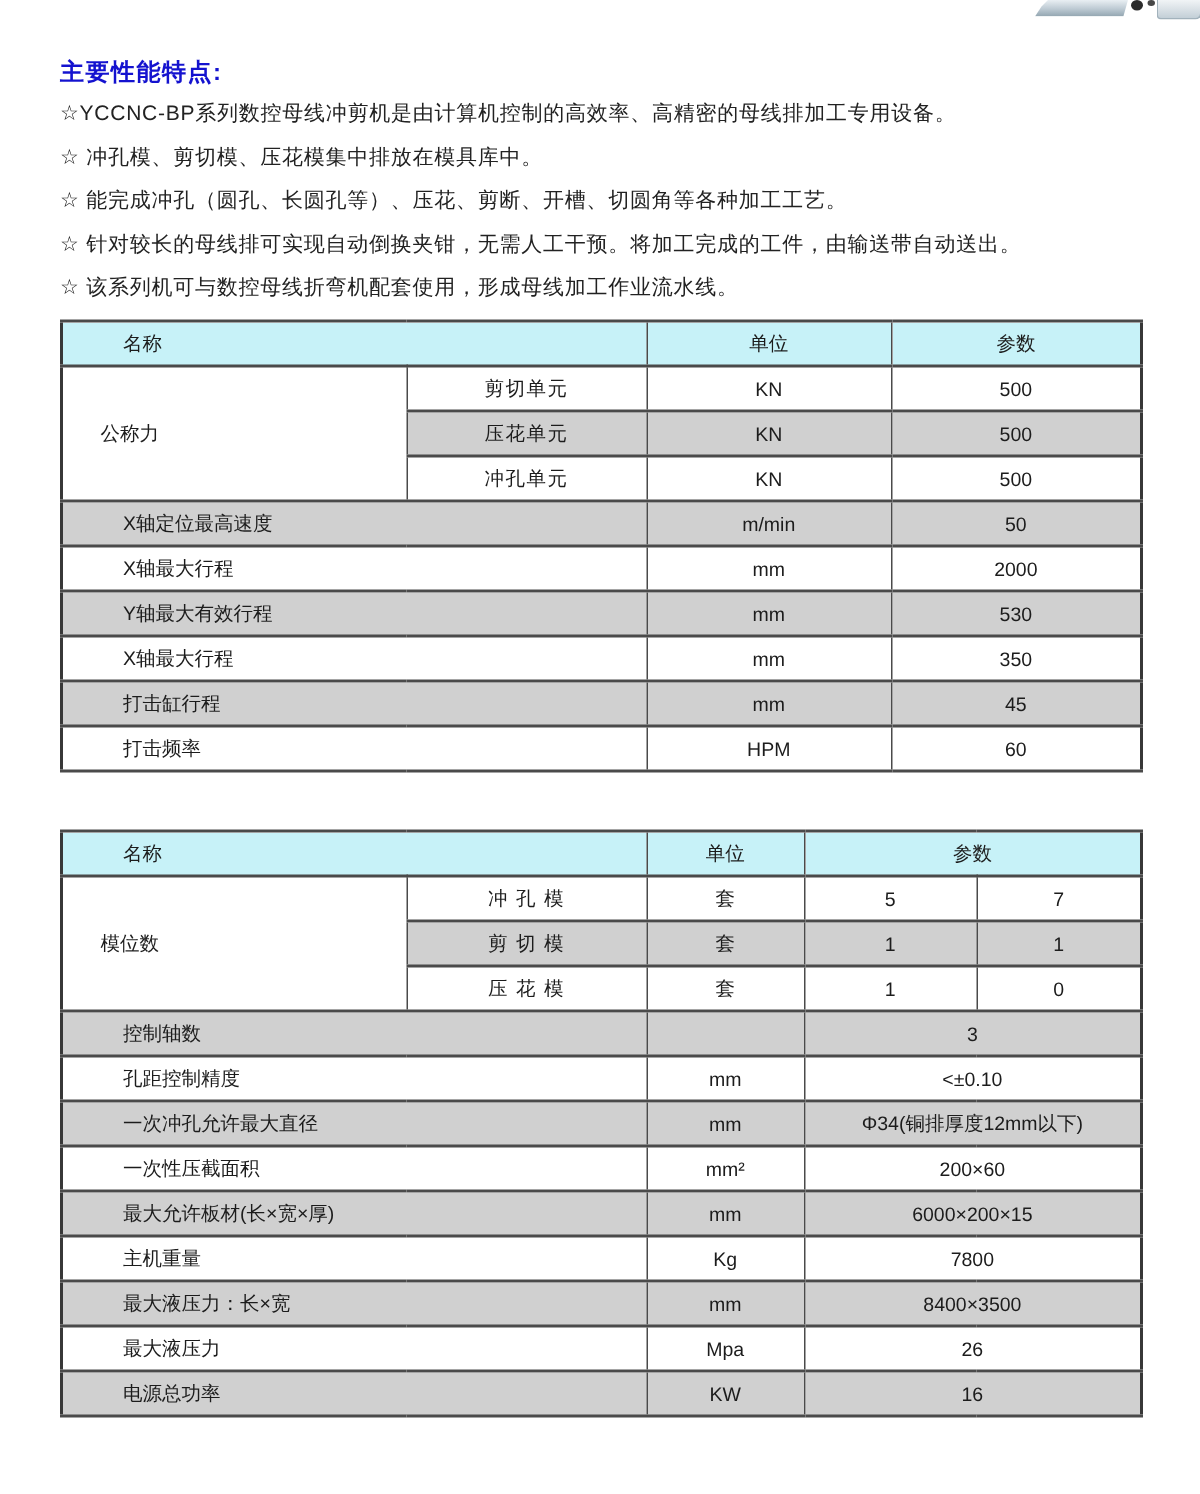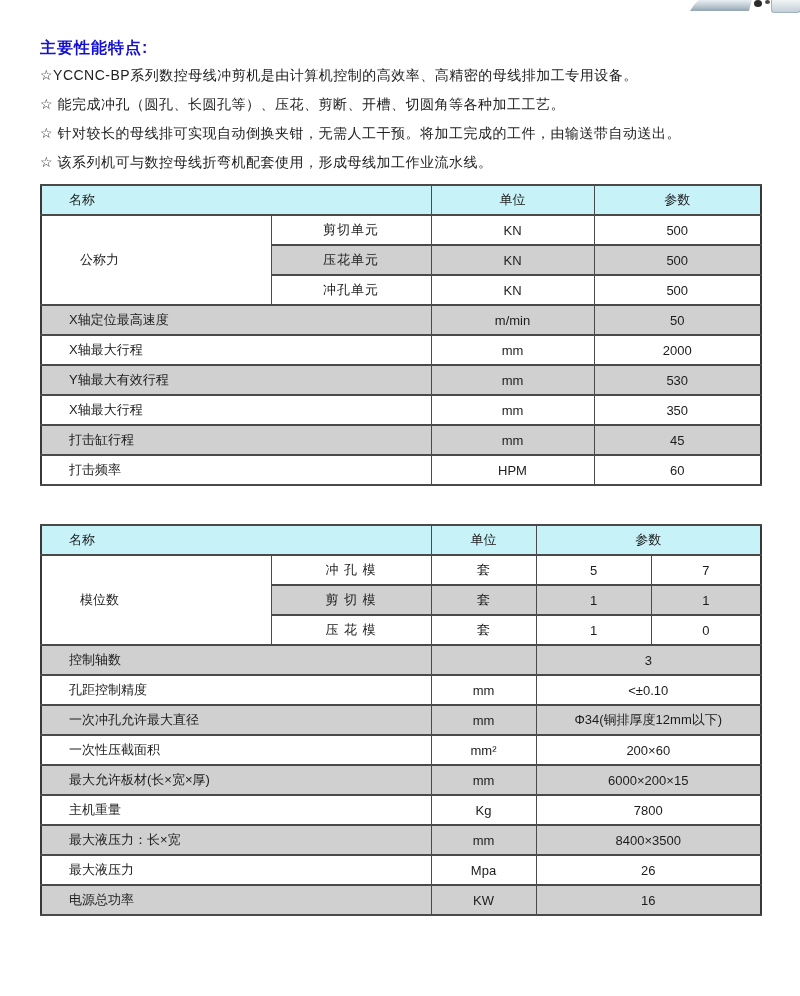--- a/index.html
+++ b/index.html
@@ -38,43 +38,44 @@
   }
   table.spec-table.second{margin-top:38px;}
   .spec-table th,.spec-table td{
     border:1px solid #4a4a4a;
     border-top-width:2px;border-bottom-width:2px;
     height:28px;padding:0;font-size:13px;font-weight:normal;
     text-align:center;vertical-align:middle;color:#1c1c1c;
     overflow:hidden;white-space:nowrap;
   }
   .spec-table thead th{background:#c7f2f8;}
-  .spec-table .name-cell{text-align:left;padding-left:27px;}
+  .spec-table .name-cell{text-align:left;padding-left:40px;}
   .spec-table tbody tr:nth-child(even) td{background:#d0d0d0;}
-  .spec-table td.group-cell{background:#ffffff;text-align:left;padding-left:38px;}
+  .spec-table td.group-cell{background:#ffffff;text-align:left;padding-left:25px;}
   .sub-cell{letter-spacing:1px;}
 </style>
 </head>
 <body>
 
 <div class="page">
 
   <div class="photo-fragment">
     <div class="pf-slab"></div>
     <div class="pf-dot1"></div>
     <div class="pf-dot2"></div>
     <div class="pf-blob"></div>
   </div>
 
   <div class="content">
 
     <h2 class="blue-heading features-heading">主要性能特点:</h2>
 
     <div class="feature-list">
       <p>☆YCCNC-BP系列数控母线冲剪机是由计算机控制的高效率、高精密的母线排加工专用设备。</p>
+      <p>☆ 冲孔模、剪切模、压花模集中排放在模具库中。</p>
       <p>☆ 能完成冲孔（圆孔、长圆孔等）、压花、剪断、开槽、切圆角等各种加工工艺。</p>
       <p>☆ 针对较长的母线排可实现自动倒换夹钳，无需人工干预。将加工完成的工件，由输送带自动送出。</p>
       <p>☆ 该系列机可与数控母线折弯机配套使用，形成母线加工作业流水线。</p>
     </div>
 
 
     <table class="spec-table first">
       <colgroup>
         <col style="width:230px">
           <col style="width:160px">

